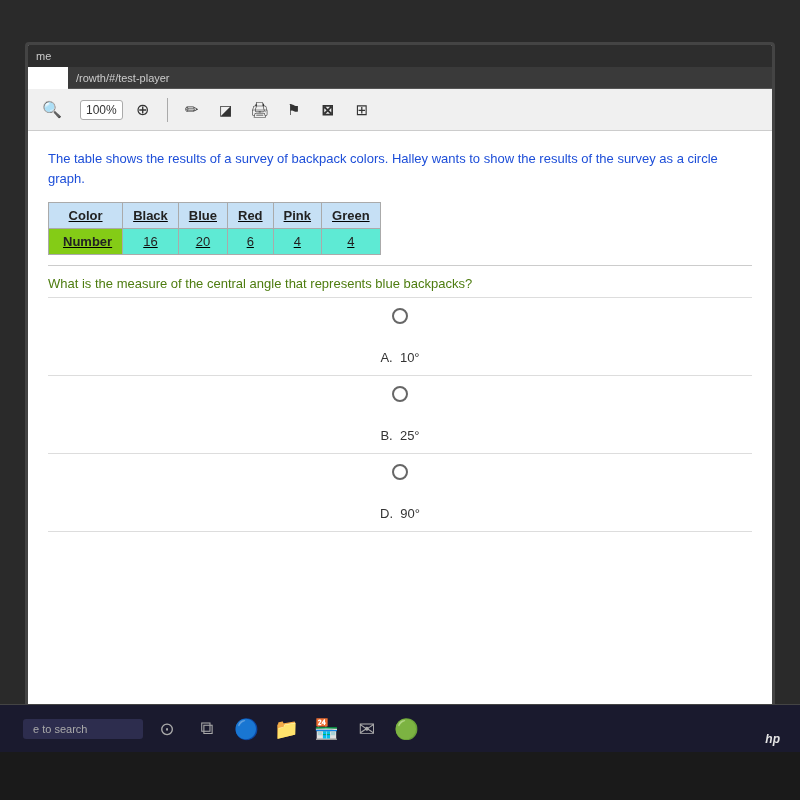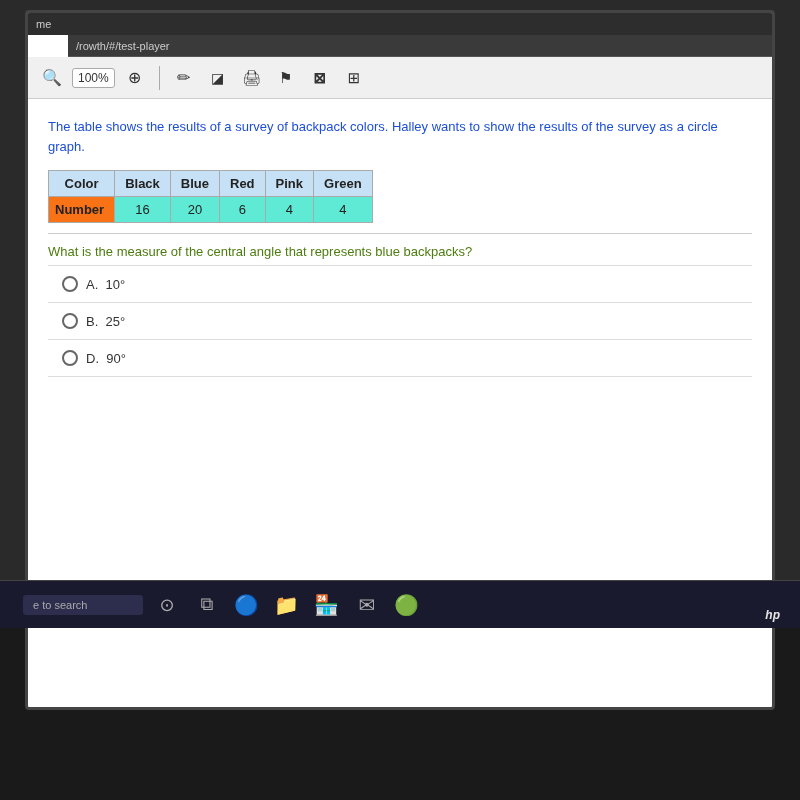--- a/index.html
+++ b/index.html
@@ -64,20 +64,21 @@
     .zoom-control {
       display: flex;
       align-items: center;
       gap: 2px;
       background: #fff;
       border: 1px solid #aaa;
       border-radius: 3px;
       padding: 2px 5px;
       font-size: 12px;
       color: #333;
+      margin-left: 8px;
     }
     .toolbar-divider {
       width: 1px;
       height: 24px;
       background: #aaa;
       margin: 0 4px;
     }
 
     
     .question-area {
@@ -90,41 +91,42 @@
       color: #1d4ed8;
       line-height: 1.5;
       margin-bottom: 14px;
     }
 
     
     .data-table {
       border-collapse: collapse;
       margin-bottom: 5px;
       font-size: 13px;
+      text-decoration: underline;
     }
     .data-table th, .data-table td {
       border: 1px solid #aaa;
       padding: 5px 10px;
       text-align: center;
       min-width: 38px;
     }
     .data-table th {
       background: #c6e0f5;
       font-weight: bold;
       color: #222;
     }
     .data-table td {
       background: #5eead4;
       color: #222;
     }
     .data-table .row-header {
-      background: #f97316;
+      background: #84cc16;
       font-weight: bold;
       text-align: left;
-      padding-left: 6px;
+      padding-left: 14px;
     }
 
     .divider-line {
       border: none;
       border-top: 1px solid #ccc;
       margin: 10px 0;
     }
 
     .sub-question {
       font-size: 13px;
@@ -137,21 +139,22 @@
       margin-top: 6px;
     }
     .answer-choice {
       display: flex;
       align-items: center;
       padding: 10px 14px;
       border-bottom: 1px solid #ddd;
       cursor: pointer;
       font-size: 13px;
       color: #222;
-      gap: 8px;
+      gap: 26px;
+      flex-direction: column;
     }
     .answer-choice:first-child {
       border-top: 1px solid #ddd;
     }
     .radio-circle {
       width: 16px;
       height: 16px;
       border-radius: 50%;
       border: 2px solid #666;
       flex-shrink: 0;
@@ -200,25 +203,25 @@
       right: 20px;
       color: #e5e5e5;
       font-size: 12px;
       font-style: italic;
       font-weight: bold;
     }
 
     .screen-wrapper {
       background: #2a2a2a;
       width: 800px;
-      height: 628px;
+      height: 752px;
       display: flex;
       flex-direction: column;
       align-items: center;
-      justify-content: flex-start;
+      justify-content: flex-end;
       padding: 10px;
       position: relative;
     }
 
     .laptop-screen {
       background: #fff;
       width: 750px;
       height: 700px;
       border: 3px solid #444;
       border-radius: 4px;

